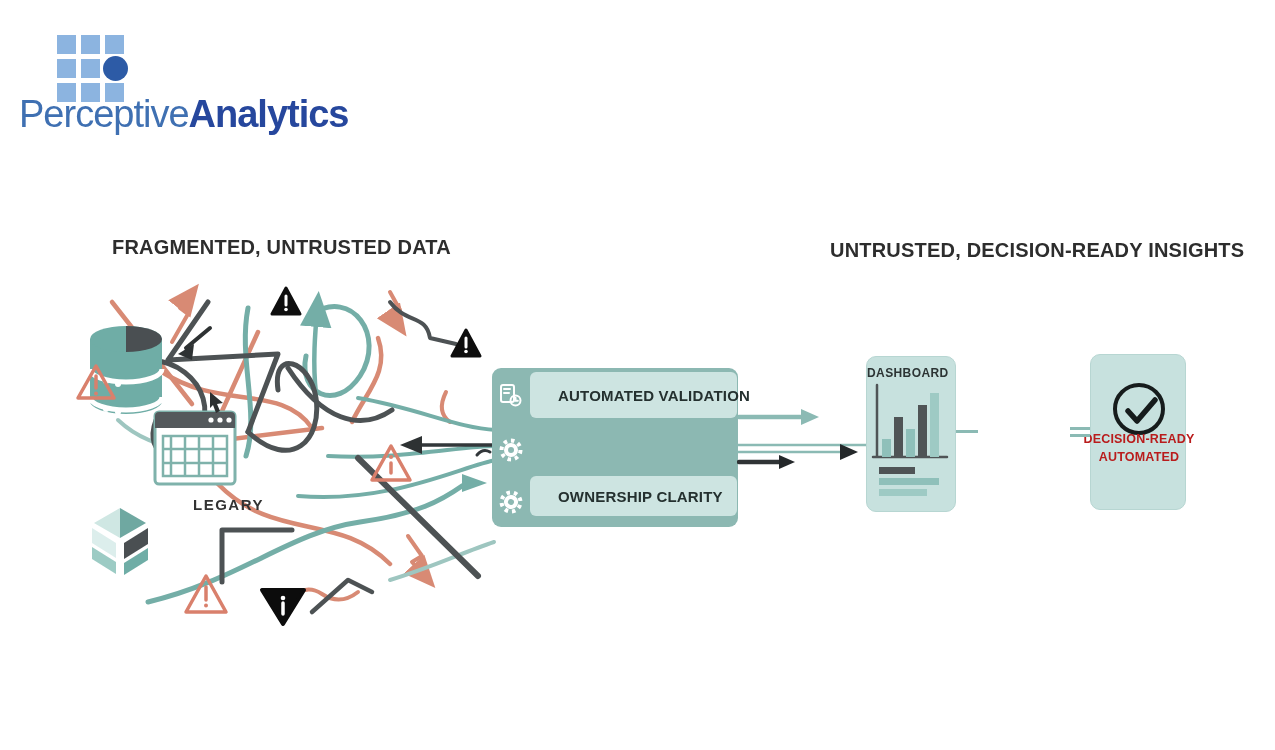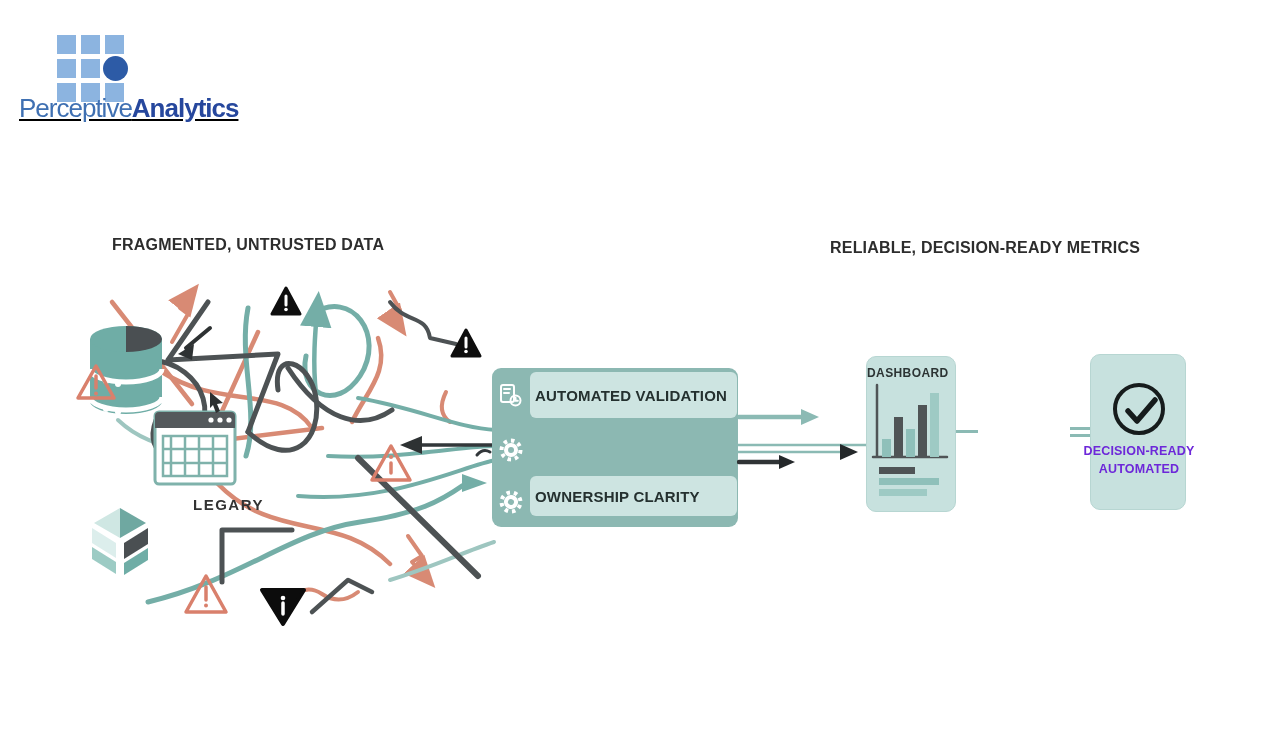--- a/index.html
+++ b/index.html
@@ -4,46 +4,46 @@
 <style>
   html,body{margin:0;padding:0;background:#ffffff;}
   #canvas{position:relative;width:1275px;height:750px;background:#ffffff;overflow:hidden;
           font-family:"Liberation Sans",sans-serif;}
 
   
   .logo{position:absolute;left:57px;top:35px;}
   .logo-grid{position:absolute;left:0;top:0;width:74px;height:68px;}
   .logo-sq{position:absolute;width:19px;height:19px;background:#8cb4e0;}
   .logo-circle{position:absolute;width:25px;height:25px;border-radius:50%;background:#2d5ba6;}
-  .logo-text{position:absolute;left:-38px;top:58px;white-space:nowrap;font-size:26px;letter-spacing:-1px;text-decoration:underline;}
+  .logo-text{position:absolute;left:-38px;top:58px;white-space:nowrap;font-size:38px;letter-spacing:-1px;}
   .logo-w1{color:#3f70b2;font-weight:400;}
   .logo-w2{color:#26479d;font-weight:700;}
 
   
-  .heading{position:absolute;font-size:16px;font-weight:700;color:#2d2d2d;letter-spacing:.2px;white-space:nowrap;}
+  .heading{position:absolute;font-size:20px;font-weight:700;color:#2d2d2d;letter-spacing:.2px;white-space:nowrap;}
   #heading-left{left:112px;top:236px;}
   #heading-right{left:830px;top:239px;}
 
   
   .panel{position:absolute;left:492px;top:368px;width:246px;height:159px;background:#8cb8b2;border-radius:9px;}
   .panel-row{position:absolute;left:38px;width:207px;border-radius:6px;display:flex;align-items:center;}
-  .panel-row .row-label{font-size:15px;font-weight:700;color:#24302f;letter-spacing:.2px;padding-left:5px;white-space:nowrap;}
+  .panel-row .row-label{font-size:15px;font-weight:700;color:#24302f;letter-spacing:.2px;padding-left:28px;white-space:nowrap;}
   .row-light{background:#cde4e1;}
   .row-band{background:#90bdb7;}
   .panel-icon{position:absolute;left:6px;width:26px;height:26px;}
 
   
   .card{position:absolute;background:#c7e1de;border:1px solid #b7d6d2;border-radius:10px;box-sizing:border-box;}
   .card-title{text-align:left;font-size:12px;font-weight:700;color:#2c3434;letter-spacing:.4px;padding-top:9px;white-space:nowrap;}
   #card-dashboard{left:866px;top:356px;width:90px;height:156px;}
   #card-metrics{left:978px;top:354px;width:92px;height:158px;}
   #card-insights{left:1090px;top:354px;width:96px;height:156px;}
   .card-svg{display:block;margin:2px auto 0 auto;}
-  .insights-text{position:absolute;left:-8px;top:88px;width:112px;text-align:center;
-                 font-size:12.5px;font-weight:800;color:#6d28d9;line-height:1.4;letter-spacing:.2px;}
+  .insights-text{position:absolute;left:-8px;top:76px;width:112px;text-align:center;
+                 font-size:12.5px;font-weight:800;color:#b91c1c;line-height:1.4;letter-spacing:.2px;}
 
   .connector{position:absolute;background:#8bbab4;height:3px;}
 
   .abs{position:absolute;}
 </style>
 </head>
 <body>
 
 <div id="canvas">
 
@@ -58,21 +58,21 @@
       <div class="logo-sq" style="left:0;top:48px"></div>
       <div class="logo-sq" style="left:24px;top:48px"></div>
       <div class="logo-sq" style="left:48px;top:48px"></div>
     </div>
     <div class="logo-text">
       <span class="logo-w1">Perceptive</span><span class="logo-w2">Analytics</span>
     </div>
   </div>
 
   <div class="heading" id="heading-left">FRAGMENTED, UNTRUSTED DATA</div>
-  <div class="heading" id="heading-right">RELIABLE, DECISION-READY METRICS</div>
+  <div class="heading" id="heading-right">UNTRUSTED, DECISION-READY INSIGHTS</div>
 
   <svg class="abs" style="left:60px;top:280px" width="440" height="372" viewBox="0 0 440 372">
     <defs>
       <marker id="mTeal" markerWidth="9" markerHeight="8" refX="6" refY="3.5" orient="auto">
         <path d="M0,0 L8,3.5 L0,7 Z" fill="#74aea7"></path>
       </marker>
       <marker id="mSalmon" markerWidth="9" markerHeight="8" refX="6" refY="3.5" orient="auto">
         <path d="M0,0 L8,3.5 L0,7 Z" fill="#d88a74"></path>
       </marker>
     </defs>

